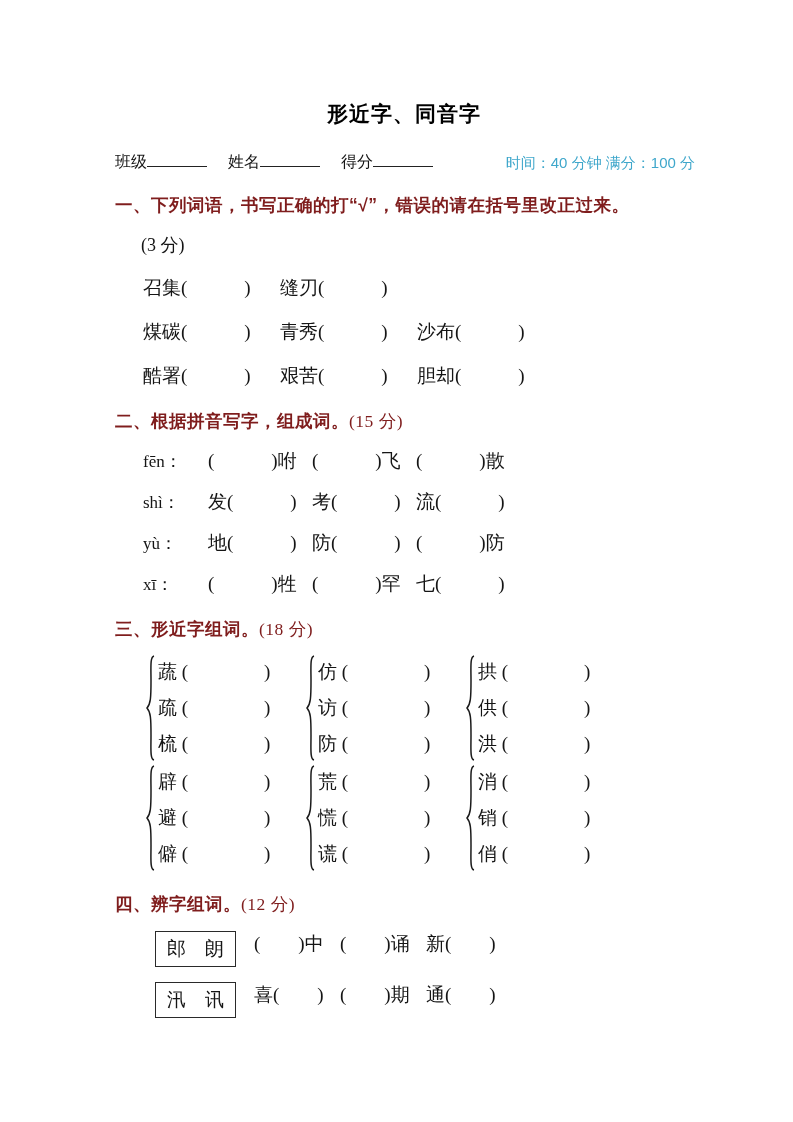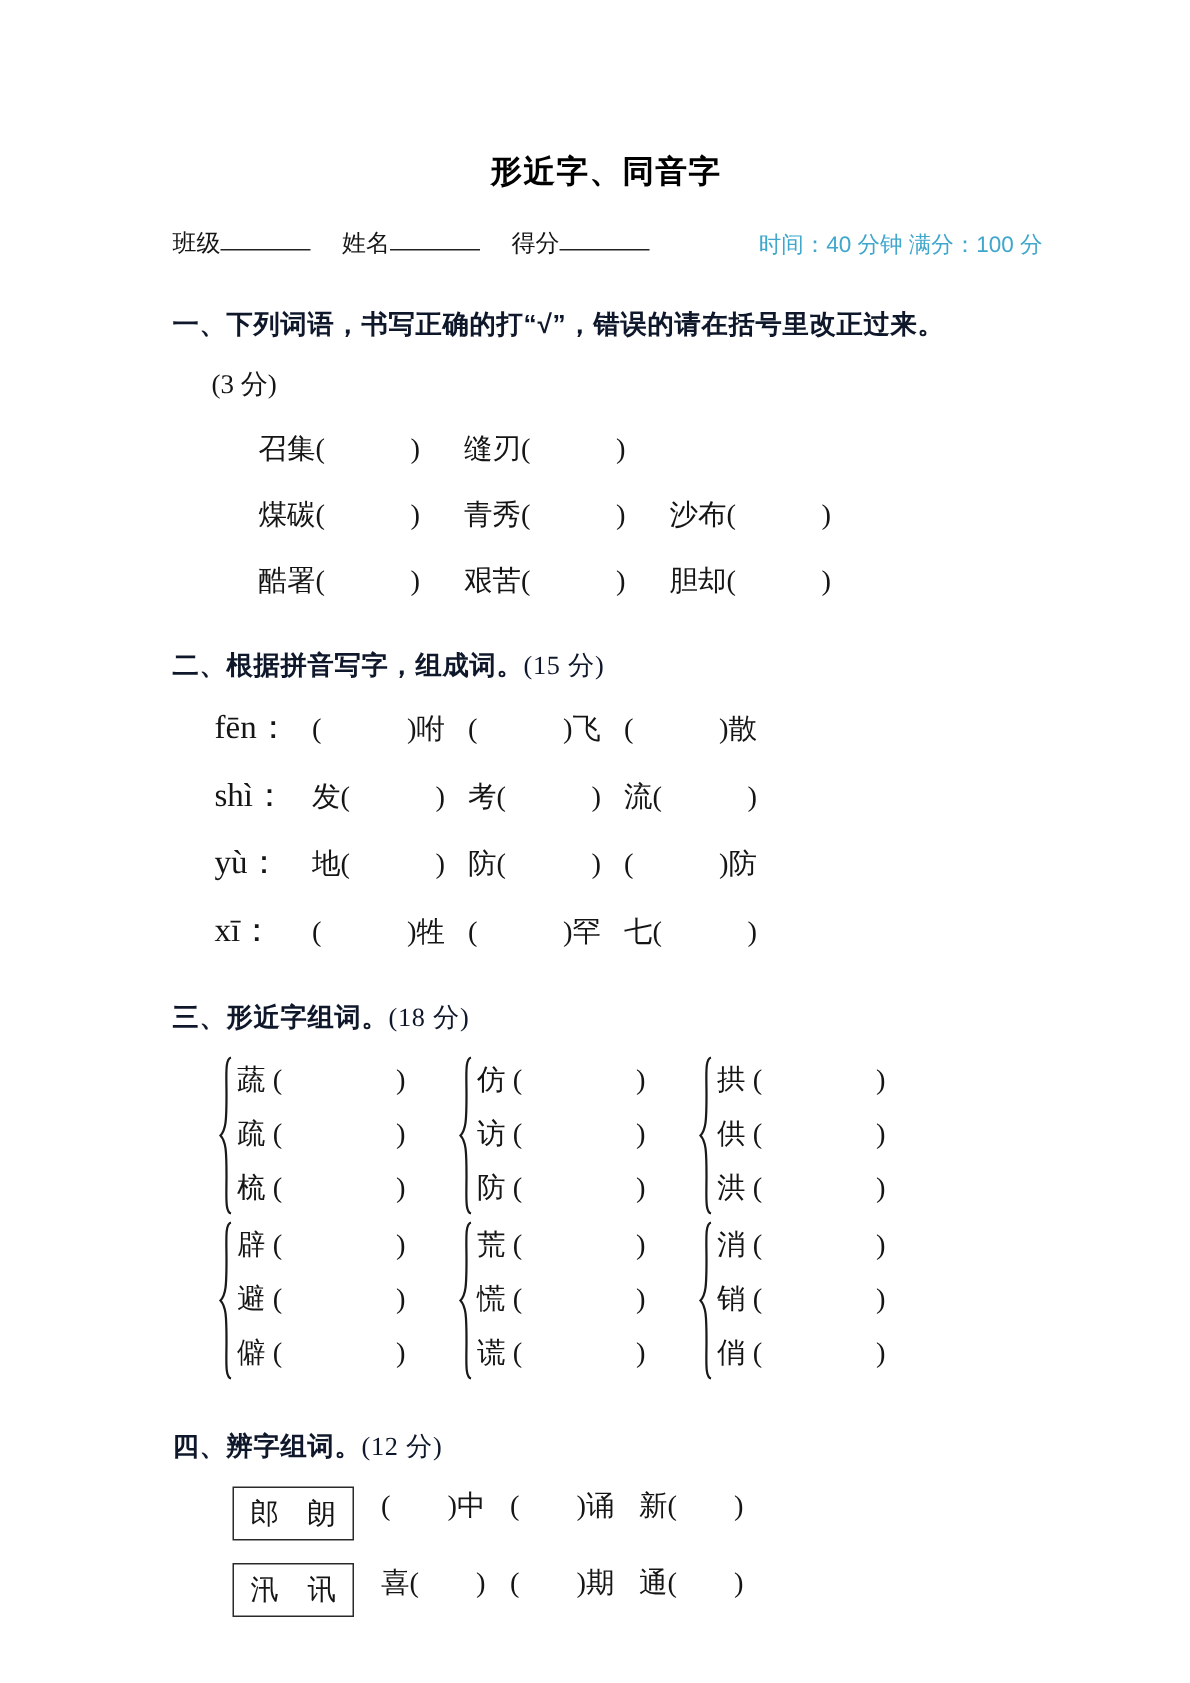--- a/index.html
+++ b/index.html
@@ -40,53 +40,53 @@
     border-bottom: 1.4px solid #222;
   }
   .meta {
     margin-left: auto;
     font-family: "Liberation Sans", "DejaVu Sans", sans-serif;
     font-size: 15px;
     color: var(--accent);
     white-space: nowrap;
   }
   .sec-h {
-    margin-top: 31px;
+    margin-top: 20px;
     font-family: "Liberation Sans", "DejaVu Sans", sans-serif;
     font-weight: 600;
     font-size: 17.5px;
     letter-spacing: 0.5px;
-    color: #0f172a;
+    color: #7f1d1d;
     white-space: nowrap;
   }
   .pts {
     font-family: "Liberation Serif", "DejaVu Serif", serif;
     font-weight: normal;
     font-size: 17.5px;
     text-align: center;
   }
   .pts-line {
     margin: 16px 0 0 26px;
     font-size: 18px;
   }
   .wrow {
     display: flex;
     margin: 18px 0 0 28px;
     font-size: 19px;
     white-space: nowrap;
   }
-  .wrow .cell { width: 137px; text-align: right; }
+  .wrow .cell { width: 137px; }
   .prow {
     display: flex;
     align-items: baseline;
     margin: 15px 0 0 28px;
     font-size: 19px;
     white-space: nowrap;
   }
-  .pin { width: 65px; font-size: 22px; }
+  .pin { width: 65px; font-size: 17px; }
   .prow .cell { width: 104px; }
   .grow { display: flex; margin-left: 30px; }
   .grow.first { margin-top: 13px; }
   .grow.second { margin-top: 2px; }
   .group { display: flex; width: 160px; align-items: center; }
   .brace-svg { flex: 0 0 auto; margin-right: 3px; display: block; }
   .glines { display: block; }
   .gline {
     font-size: 19px;
     line-height: 36px;

